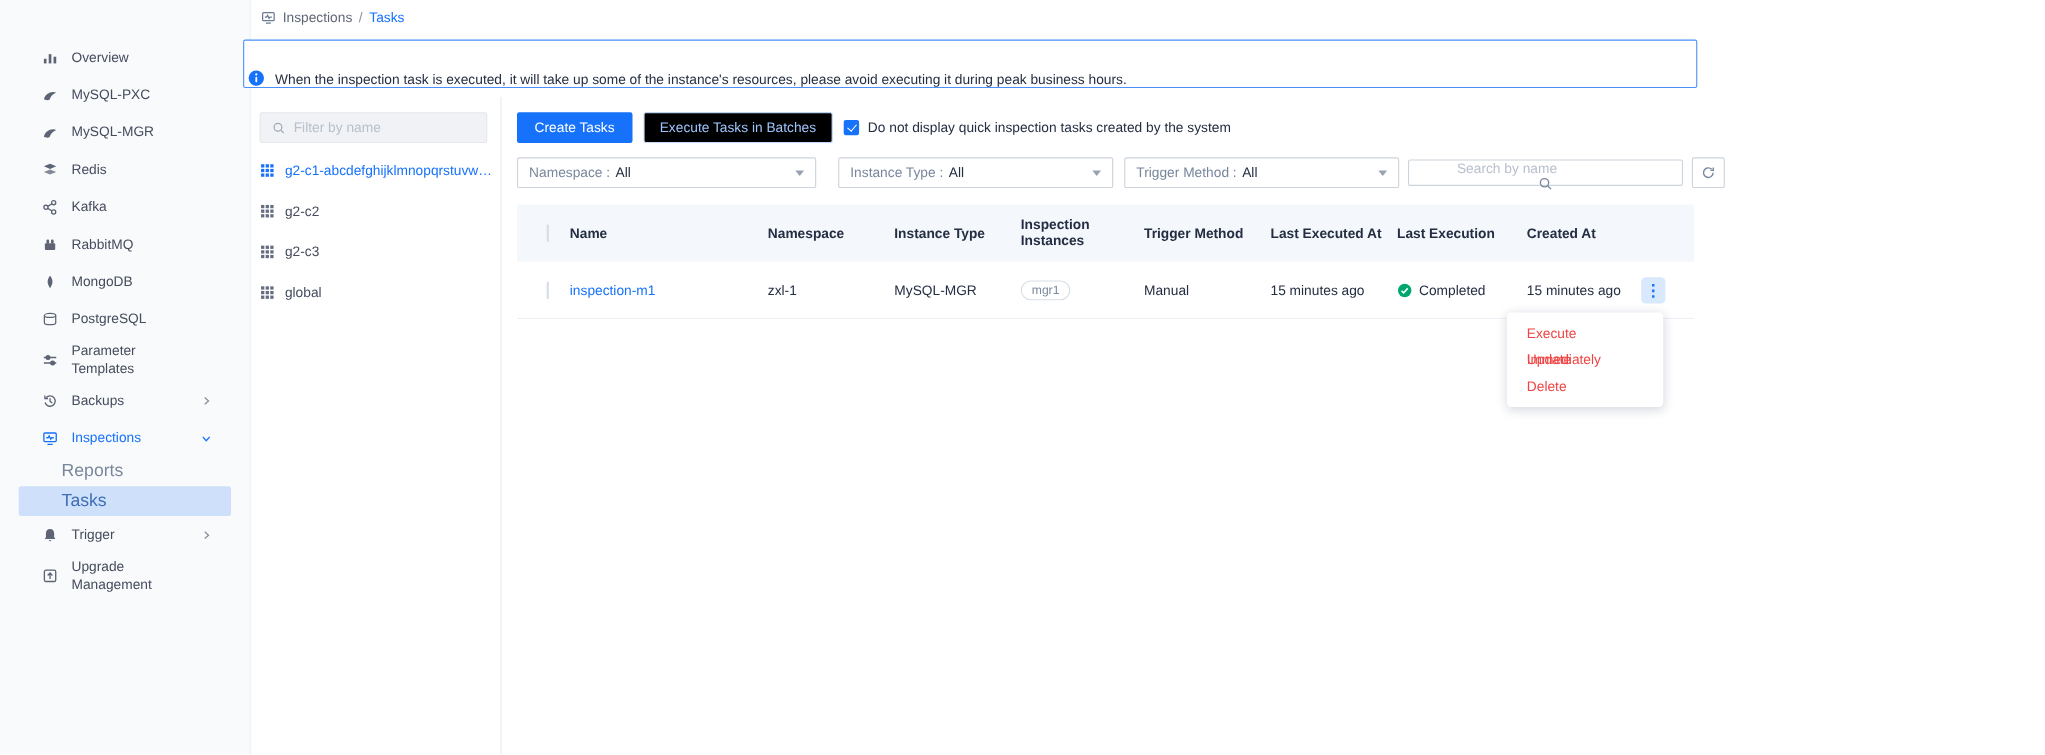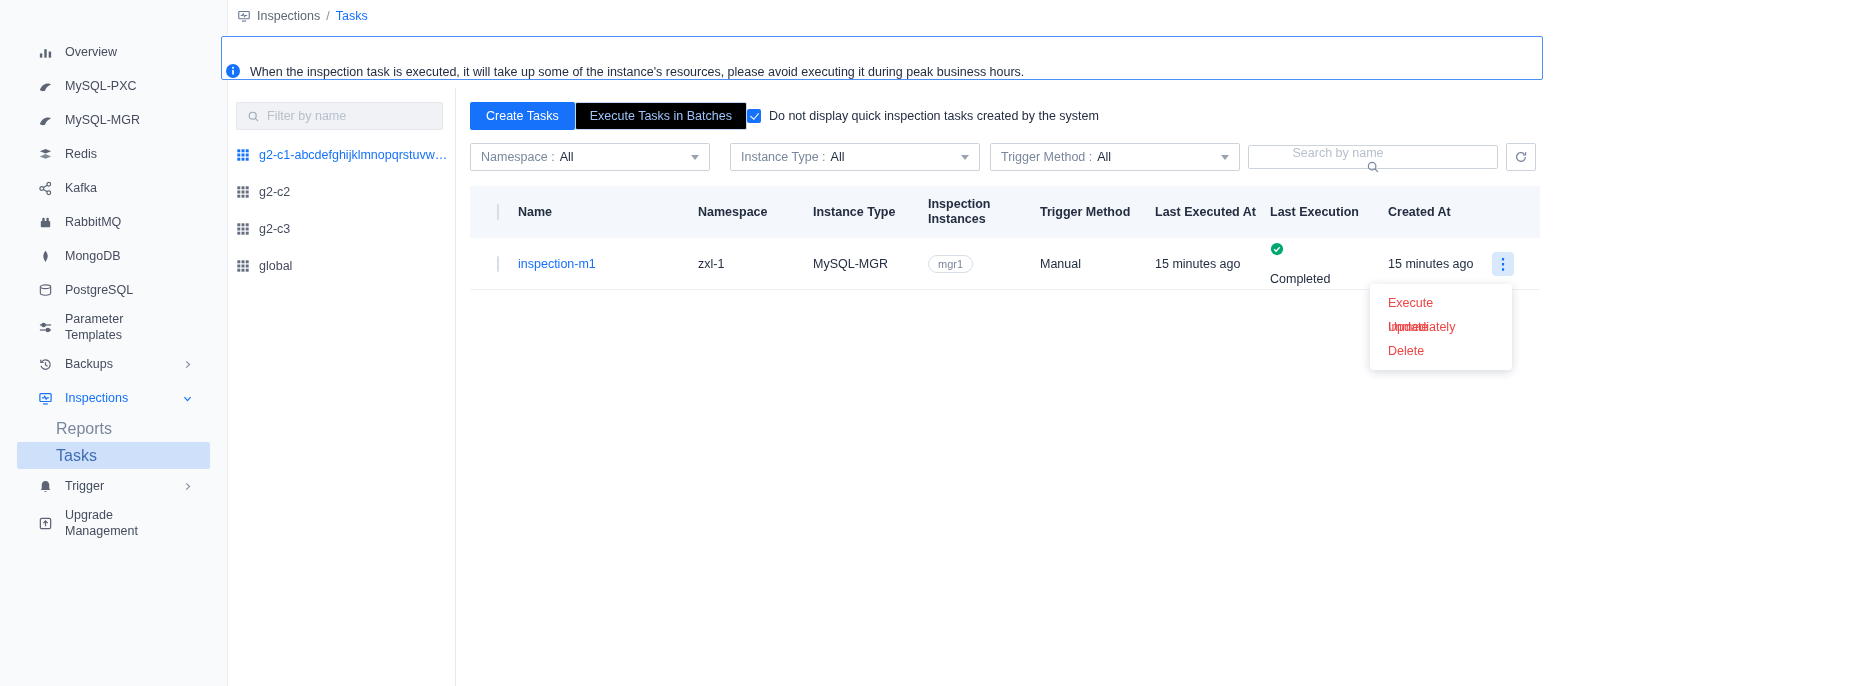--- a/index.html
+++ b/index.html
@@ -63,21 +63,21 @@
   .clist { position:absolute; left:234px; top:136px; width:218px; }
   .citem {
     height:37px; display:flex; align-items:center; gap:9px; color:#454c5e; cursor:pointer;
     padding-left:2px;
   }
   .citem .ic { color:#656d80; flex:0 0 14px; }
   .citem .clbl { white-space:nowrap; overflow:hidden; text-overflow:ellipsis; max-width:192px; }
   .citem.active, .citem.active .ic { color:#1672fa; }
 
   
-  .toolbar { position:absolute; left:470px; top:102px; display:flex; align-items:center; }
+  .toolbar { position:absolute; left:470px; top:102px; display:flex; align-items:center; gap:10px; }
   .btn-primary {
     height:28px; padding:0 16px; background:#1672fa; color:#fff; border:none;
     border-radius:2px; font:inherit; cursor:pointer;
   }
   .btn-disabled {
     height:28px; padding:0 14px; background:#000000; color:#9dc4fb;
     border:1px solid #bfdafd; border-radius:2px; font:inherit; cursor:not-allowed;
   }
   .cb { width:14px; height:14px; border-radius:2px; position:relative; flex:0 0 14px; }
   .cb.checked { background:#1672fa; }
@@ -120,21 +120,21 @@
   .thead { background:#f4f7fb; min-height:52px; font-weight:bold; color:#242e42; }
   .thead .cell { line-height:15px; }
   .tbody { background:#fff; height:52px; border-bottom:1px solid #edf0f4; }
   .cell { padding-right:8px; }
   .cell.ck { padding-left:27px; }
   .link { color:#1672fa; cursor:pointer; }
   .badge {
     display:inline-block; padding:2px 9px; border:1px solid #d8dee6; border-radius:9px;
     color:#79879c; font-size:11px; background:#fff;
   }
-  .status { display:flex; align-items:flex-start; gap:16px;flex-direction:column; }
+  .status { display:flex; align-items:flex-start; gap:6px; }
   .dots-btn {
     width:22px; height:24px; border-radius:4px; background:#d8e8fd; color:#1672fa;
     display:flex; align-items:center; justify-content:center; font-size:15px;
     cursor:pointer; font-weight:bold;
   }
 
   
   .menu {
     position:absolute; left:1370px; top:284px; width:142px; background:#fff;
     border-radius:4px; box-shadow:0 2px 10px rgba(15,35,80,.18); padding:7px 0; z-index:5;
@@ -410,21 +410,21 @@
 <div class="toolbar">
   <button class="btn-primary">Create Tasks</button>
   <button class="btn-disabled">Execute Tasks in Batches</button>
   <div class="cb-group">
     <span class="cb checked"></span>
     <span>Do not display quick inspection tasks created by the system</span>
   </div>
 </div>
 
 <div class="filters">
-  <div class="sel" style="width:240px;">
+  <div class="sel" style="width:272px;">
     <span class="slabel">Namespace :</span>
     <span class="sval">All</span>
     <span class="tri"></span>
   </div>
   <div class="sel" style="width:250px; margin-left:20px;">
     <span class="slabel">Instance Type :</span>
     <span class="sval">All</span>
     <span class="tri"></span>
   </div>
   <div class="sel" style="width:250px; margin-left:10px;">

